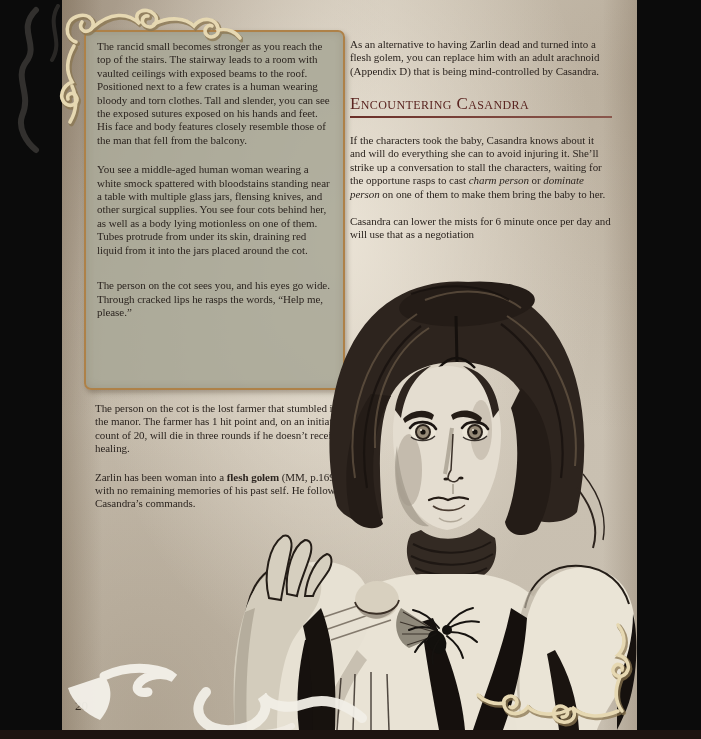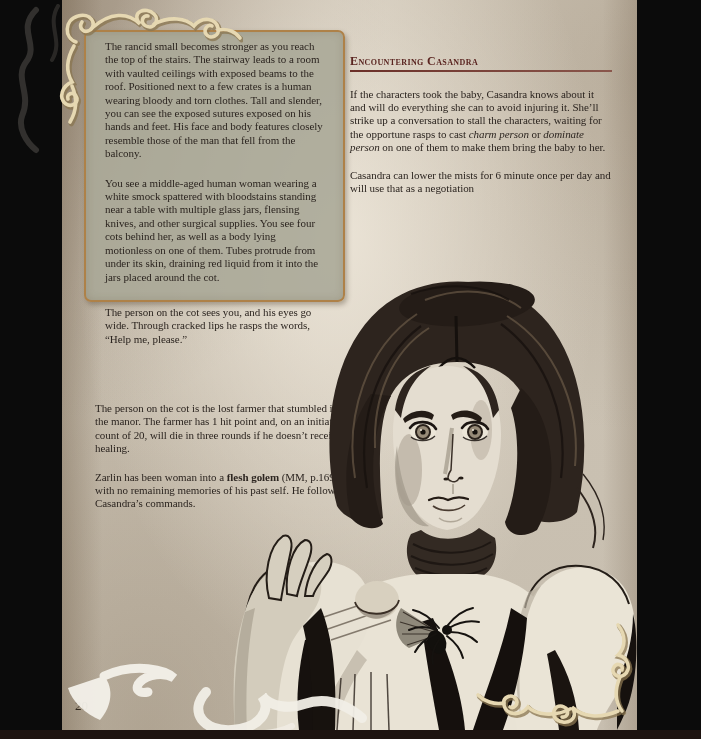--- a/index.html
+++ b/index.html
@@ -9,31 +9,31 @@
         background:
           radial-gradient(ellipse at 48% 32%, rgba(240,233,220,0.85), rgba(240,233,220,0) 62%),
           linear-gradient(to right, rgba(110,92,70,0.38), rgba(110,92,70,0) 7%),
           linear-gradient(to left, rgba(120,102,82,0.30), rgba(120,102,82,0) 6%),
           radial-gradient(ellipse at 0% 0%, rgba(118,100,80,0.5), rgba(118,100,80,0) 40%),
           radial-gradient(ellipse at 100% 10%, rgba(150,134,112,0.35), rgba(150,134,112,0) 38%),
           radial-gradient(ellipse at 15% 100%, rgba(140,124,102,0.40), rgba(140,124,102,0) 45%),
           linear-gradient(#cdc4b5,#c7beaf);}
   .txt{font-size:11px;line-height:1.22;color:#2c2520;letter-spacing:-0.05px;}
   .txt p{margin:0 0 13px 0;}
-  .readbox{position:absolute;left:22px;top:30px;width:261px;height:272px;box-sizing:border-box;
+  .readbox{position:absolute;left:22px;top:30px;width:261px;height:360px;box-sizing:border-box;
            background:rgba(169,167,150,0.88);
-           border:2px solid #ae8148;border-radius:7px;padding:8px 19px;
+           border:2px solid #ae8148;border-radius:7px;padding:8px 11px;
            box-shadow:2px 3px 5px rgba(70,55,35,0.35), inset 0 0 8px rgba(90,75,50,0.18);}
   .readbox p{margin:0 0 16px 0;}
   .readbox p.gap{margin-top:22px;}
   .leftcol{position:absolute;left:33px;top:402px;width:252px;}
   .leftcol p{margin:0 0 15px 0;}
   .rightcol{position:absolute;left:288px;top:38px;width:262px;}
   .rightcol p{margin:0 0 14px 0;}
-  .sect-head{font-variant:small-caps;font-weight:bold;font-size:12px;letter-spacing:0.4px;
+  .sect-head{font-variant:small-caps;font-weight:normal;font-size:17px;letter-spacing:0.4px;
              color:#5a2420;margin:16px 0 1px 0;}
   .sect-rule{height:2px;background:linear-gradient(to right,#6a2f28,#8a574c);margin:0 0 16px 0;}
   .spell{font-style:italic;}
   b{font-weight:bold;margin-top:32px;}
   .pagenum{position:absolute;left:13px;top:698px;font-size:13px;color:#31281f;}
   .bottom-strip{position:absolute;left:0;bottom:0;width:701px;height:9px;background:#1d1310;z-index:30;}
   .portrait{position:absolute;left:163px;top:278px;width:415px;height:452px;z-index:5;}
   .fl-tl{position:absolute;left:-4px;top:2px;z-index:6;}
   .fl-br{position:absolute;right:2px;bottom:12px;z-index:7;}
   .mist-bl{position:absolute;left:-6px;top:648px;z-index:8;}
@@ -77,20 +77,21 @@
       <p>You see a middle-aged human woman wearing a white smock spattered with bloodstains standing near a table with multiple glass jars, flensing knives, and other surgical supplies. You see four cots behind her, as well as a body lying motionless on one of them. Tubes protrude from under its skin, draining red liquid from it into the jars placed around the cot.</p>
       <p class="gap">The person on the cot sees you, and his eyes go wide. Through cracked lips he rasps the words, “Help me, please.”</p>
     </div>
 
     <div class="leftcol txt">
       <p>The person on the cot is the lost farmer that stumbled into the manor. The farmer has 1 hit point and, on an initiative count of 20, will die in three rounds if he doesn’t receive healing.</p>
       <p><span>Zarlin has been woman into a </span><b>flesh golem</b><span> (MM, p.169), with no remaining memories of his past self. He follows Casandra’s commands.</span></p>
     </div>
 
     <div class="rightcol txt">
+      <p>As an alternative to having Zarlin dead and turned into a flesh golem, you can replace him with an adult arachnoid (Appendix D) that is being mind-controlled by Casandra.</p>
       <div class="sect-head">Encountering Casandra</div>
       <div class="sect-rule"></div>
       <p><span>If the characters took the baby, Casandra knows about it and will do everything she can to avoid injuring it. She’ll strike up a conversation to stall the characters, waiting for the opportune rasps to cast </span><span class="spell">charm person</span><span> or </span><span class="spell">dominate person</span><span> on one of them to make them bring the baby to her.</span></p>
       <p>Casandra can lower the mists for 6 minute once per day and will use that as a negotiation</p>
     </div>
 
     <svg class="portrait" width="415" height="452" viewBox="0 0 415 452">
 
       <g>
         <path d="M112,228 C94,158 106,58 170,20 C206,-2 260,-2 294,20 C356,56 370,152 352,234 C344,244 320,248 306,240 C310,200 312,150 300,122 C290,98 266,84 232,84 C198,84 174,98 164,122 C152,150 154,202 158,240 C144,250 120,242 112,228 Z" fill="#2d241e"></path>

